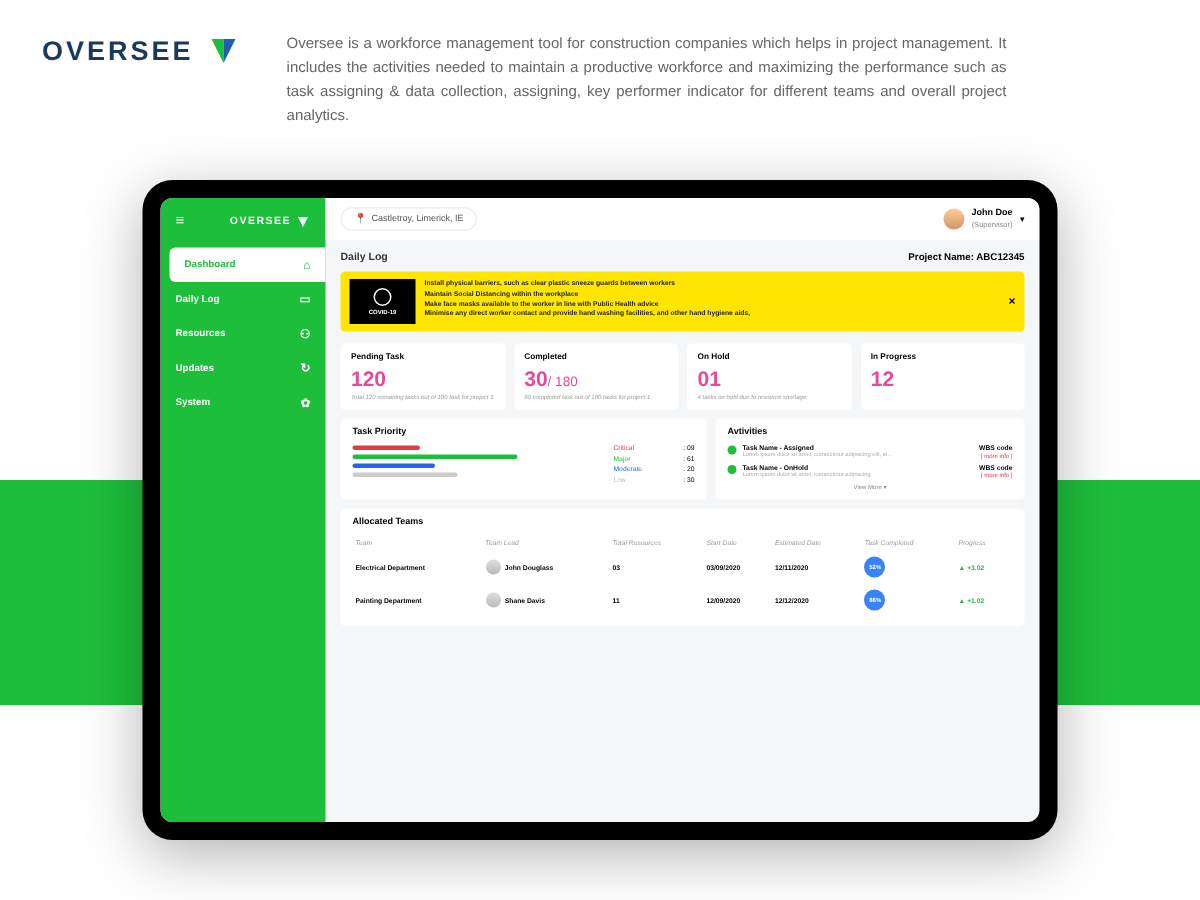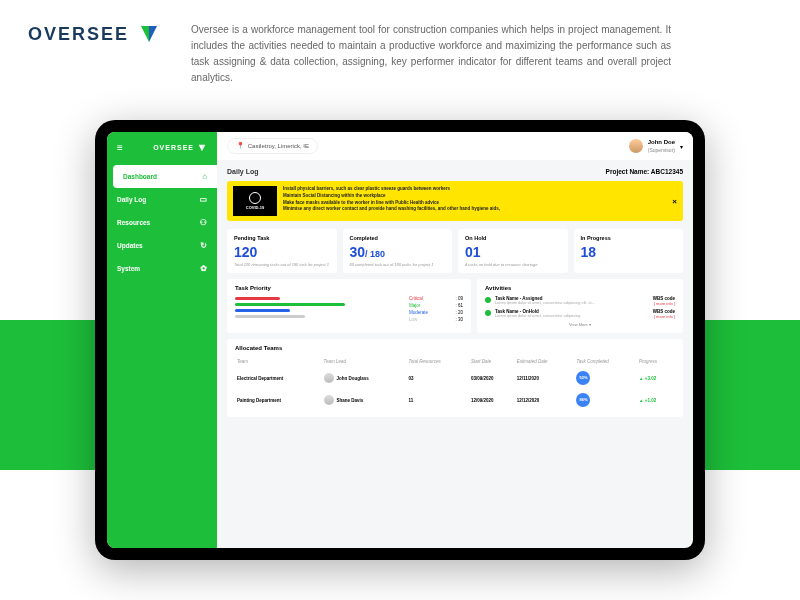--- a/index.html
+++ b/index.html
@@ -35,22 +35,22 @@
 .dl{font-size:7px;font-weight:700;color:#333}
 .pn{font-size:6.5px;font-weight:700}
 .alert{background:#ffe500;border-radius:3px;padding:5px 6px;display:flex;gap:6px;align-items:flex-start;margin-bottom:8px;position:relative}
 .alert-badge{width:44px;height:30px;background:#000;color:#fff;font-size:4px;display:flex;flex-direction:column;align-items:center;justify-content:center;gap:1px;text-align:center}
 .alert-badge .circ{width:12px;height:12px;border:1px solid #fff;border-radius:50%;position:relative}
 .alert-list{font-size:4.5px;line-height:1.5;font-weight:600;color:#222}
 .alert-close{position:absolute;right:6px;top:50%;transform:translateY(-50%);font-size:8px;font-weight:700;cursor:pointer}
 .stats{display:flex;gap:6px;margin-bottom:6px}
 .stat{flex:1;background:#fff;border-radius:3px;padding:6px 7px}
 .stat-lbl{font-size:5.5px;font-weight:700;margin-bottom:3px}
-.stat-val{font-size:14px;font-weight:800;color:#1d4ed8;margin-bottom:2px}
-.stat-val .sub{font-size:9px;font-weight:700}
+.stat-val{font-size:14px;font-weight:800;color:#ec4899;margin-bottom:2px}
+.stat-val .sub{font-size:9px;font-weight:400}
 .stat-desc{font-size:4px;color:#999;font-style:italic;line-height:1.3}
 .two-col{display:flex;gap:6px;margin-bottom:6px}
 .card{background:#fff;border-radius:3px;padding:6px 8px}
 .card-title{font-size:6px;font-weight:700;margin-bottom:5px}
 .tp{flex:1.2}
 .tp-row{display:flex;align-items:center;gap:6px;margin-bottom:3px}
 .tp-bar{height:3px;border-radius:2px}
 .tp-bar.crit{background:#e63946;width:45px}
 .tp-bar.maj{background:#1dbf3a;width:110px}
 .tp-bar.mod{background:#2563eb;width:55px}
@@ -177,21 +177,21 @@
             <div class="stat-val"><span>30</span><span class="sub">/ 180</span></div>
             <div class="stat-desc">60 completed task out of 180 tasks for project 1</div>
           </div>
           <div class="stat">
             <div class="stat-lbl">On Hold</div>
             <div class="stat-val">01</div>
             <div class="stat-desc">4 tasks on hold due to resource shortage</div>
           </div>
           <div class="stat">
             <div class="stat-lbl">In Progress</div>
-            <div class="stat-val">18</div>
+            <div class="stat-val">12</div>
           </div>
         </div>
 
         <div class="two-col">
           <div class="card tp">
             <div class="card-title">Task Priority</div>
             <div class="tp-body">
               <div class="tp-bars">
                 <div class="tp-row">
                     <div class="tp-bar crit"></div>

